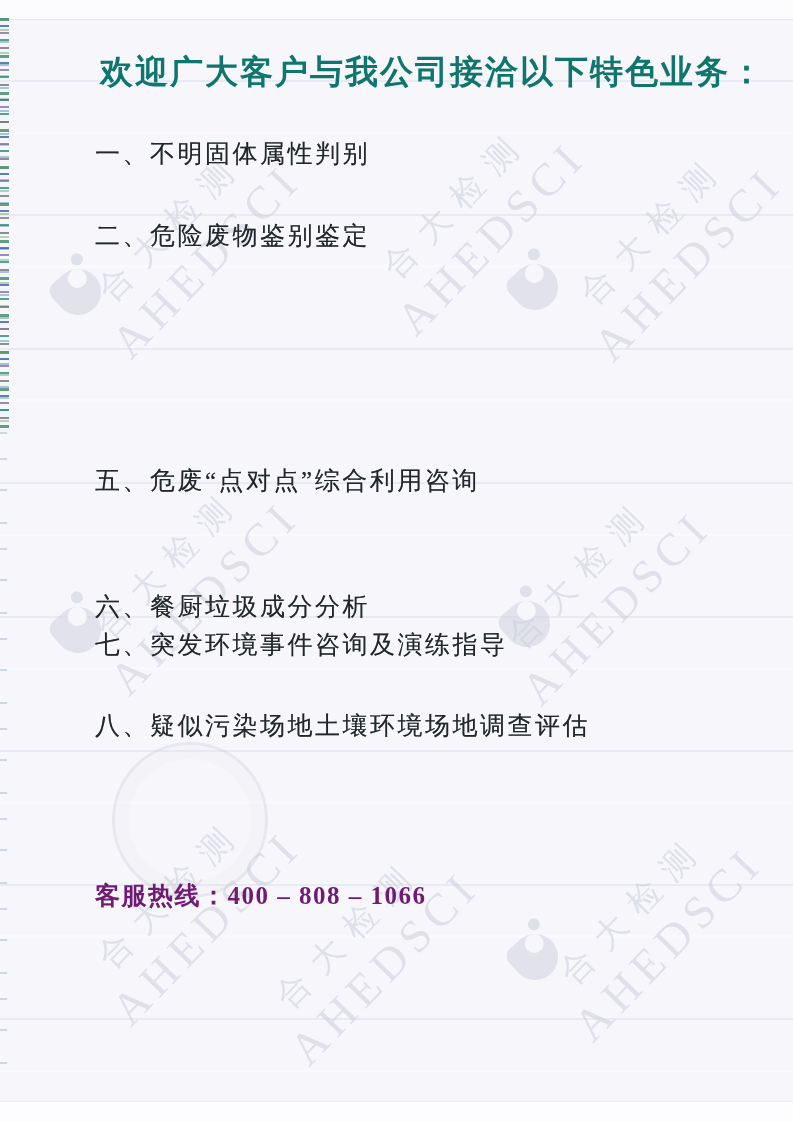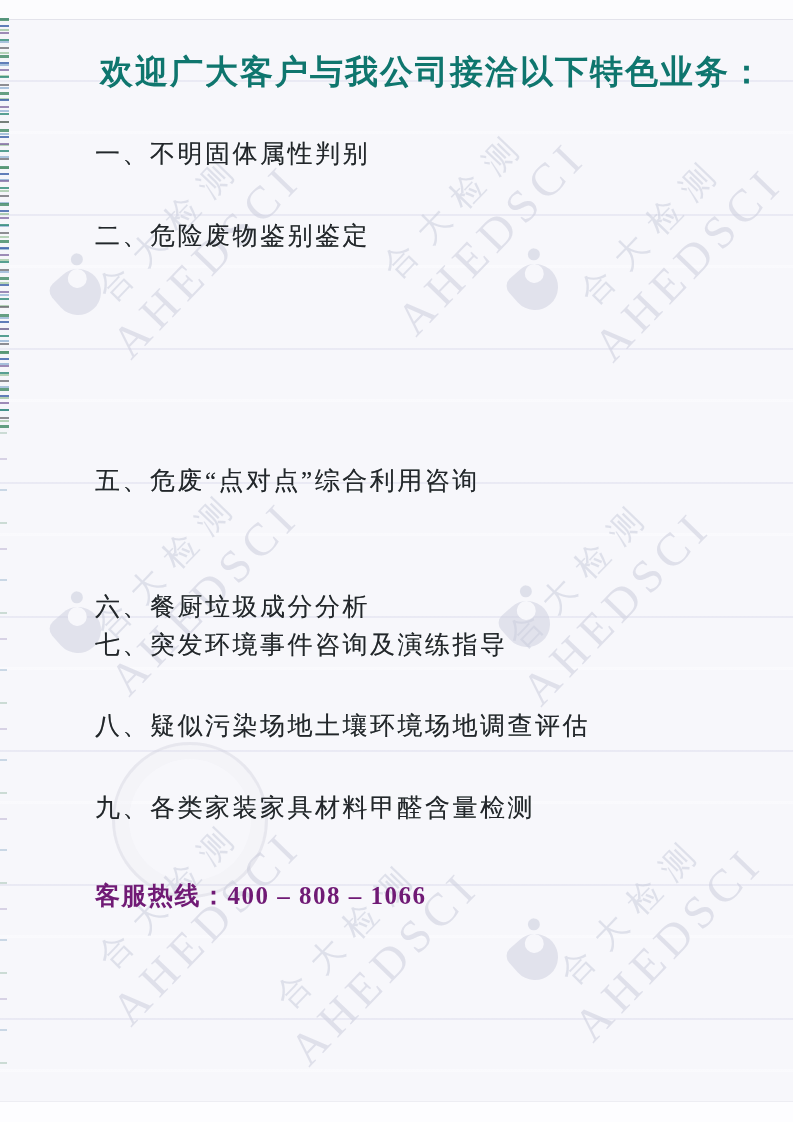--- a/index.html
+++ b/index.html
@@ -163,17 +163,16 @@
   <div class="stamp"></div>
 
   <h1 class="title">欢迎广大客户与我公司接洽以下特色业务：</h1>
 
   <div class="item" style="top:137px;">一、不明固体属性判别</div>
   <div class="item" style="top:219px;">二、危险废物鉴别鉴定</div>
   <div class="item" style="top:464px;">五、危废“点对点”综合利用咨询</div>
   <div class="item" style="top:546px;margin-top:44px;">六、餐厨垃圾成分分析</div>
   <div class="item" style="top:628px;">七、突发环境事件咨询及演练指导</div>
   <div class="item" style="top:709px;">八、疑似污染场地土壤环境场地调查评估</div>
-  <div class="item" style="top:791px;">九、各类家装家具材料甲醛含量检测</div>
 
   <div class="hotline">客服热线：400 – 808 – 1066</div>
 
 </div>
 
 </body></html>

